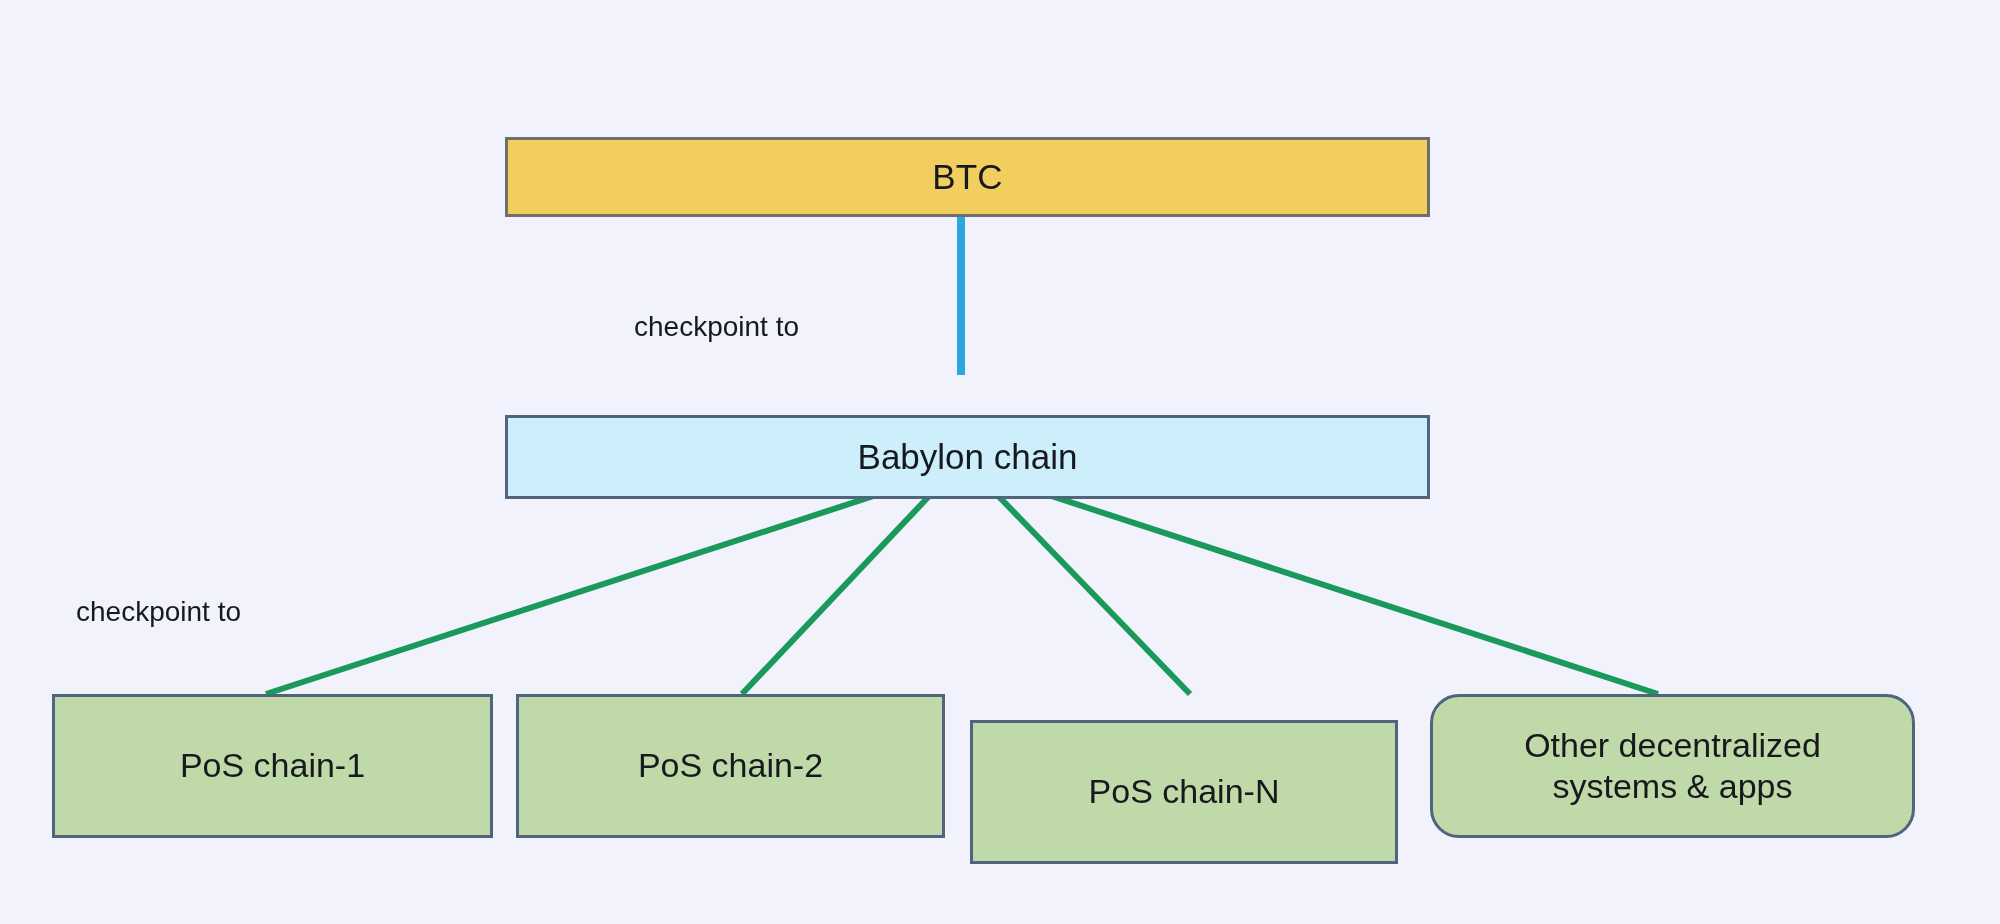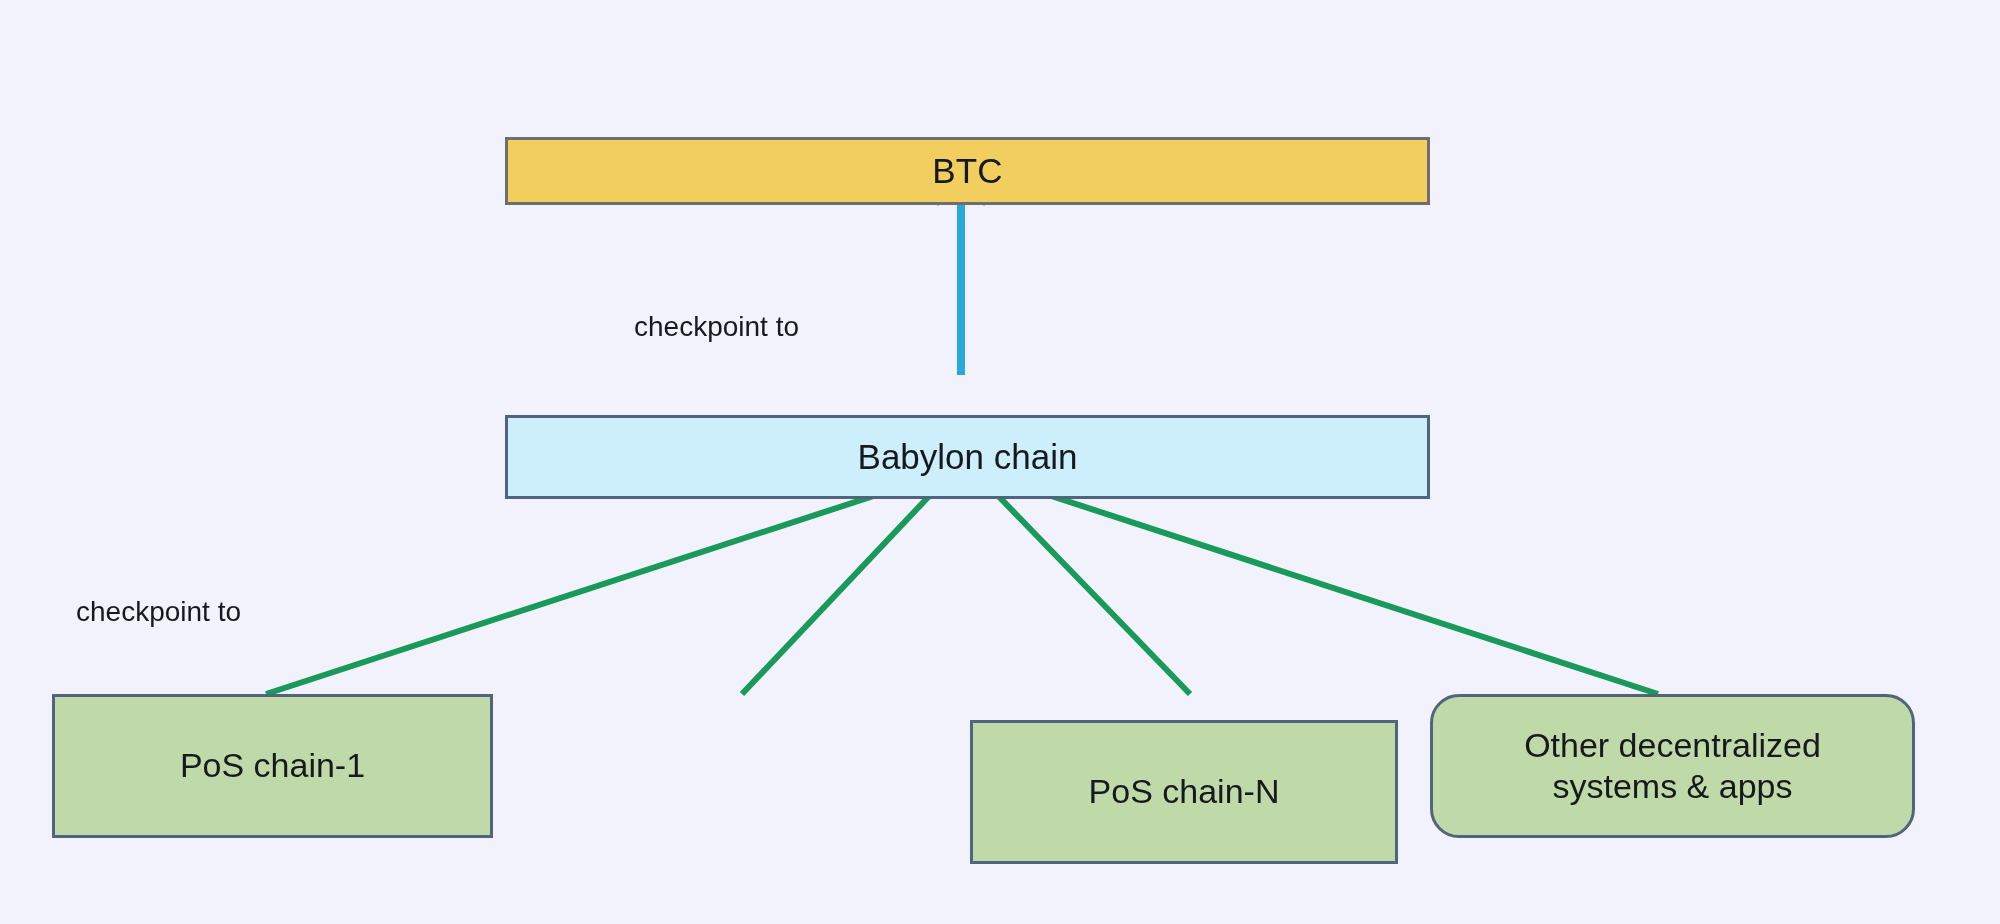--- a/index.html
+++ b/index.html
@@ -42,21 +42,21 @@
   }
   .node-label {
     display: block;
     white-space: pre-line;
   }
   
   #node-btc {
     left: 505px;
     top: 137px;
     width: 925px;
-    height: 68px;
+    height: 80px;
     background: #f2ce5e;
     border: 3px solid #6e6e6e;
     font-size: 35px;
     letter-spacing: 0.2px;
   }
   
   #node-babylon {
     left: 505px;
     top: 375px;
     width: 925px;
@@ -152,20 +152,23 @@
   </div>
 
   <div class="node" id="node-babylon">
     <span class="node-label">Babylon chain</span>
   </div>
 
   <div class="node leaf-node" id="node-pos-1">
     <span class="node-label">PoS chain-1</span>
   </div>
 
+  <div class="node leaf-node" id="node-pos-2">
+    <span class="node-label">PoS chain-2</span>
+  </div>
 
   <div class="node leaf-node" id="node-pos-n">
     <span class="node-label">PoS chain-N</span>
   </div>
 
   <div class="node leaf-node" id="node-other">
     <span class="node-label">Other decentralized
 systems &amp; apps</span>
   </div>
 

